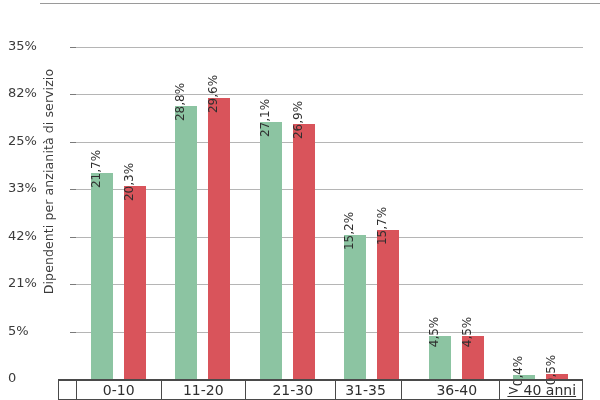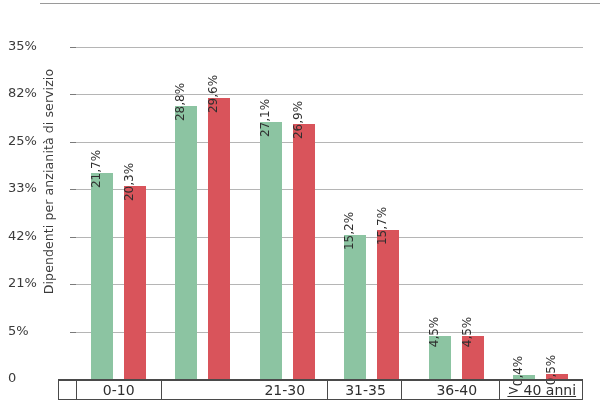--- a/index.html
+++ b/index.html
@@ -278,19 +278,20 @@
             <div class="bar-label" style="bottom: 8.74286px;">0,5%</div>
           </div>
         </div>
       </div>
   </div>
 
   <div class="x-axis-line"></div>
   <div class="cat-band" id="cat-band">
       <div class="cat-spacer" style="left: 0px; width: 18px;"></div>
       <div class="cat-cell" style="left: 18px; width: 84.5px;">0-10</div>
-      <div class="cat-cell" style="left: 184px; width: 84.5px;">21-30</div>
+      <div class="cat-cell" style="left: 102.5px; width: 84.5px;">11-20</div>
+      <div class="cat-cell" style="left: 192px; width: 84.5px;">21-30</div>
       <div class="cat-cell" style="left: 271.5px; width: 71px;">31-35</div>
       <div class="cat-cell" style="left: 356px; width: 84.5px;">36-40</div>
       <div class="cat-cell last" style="left: 440.5px; width: 84.5px;">&gt; 40 anni</div>
     </div>
 
 </div>
 
 </body></html>

